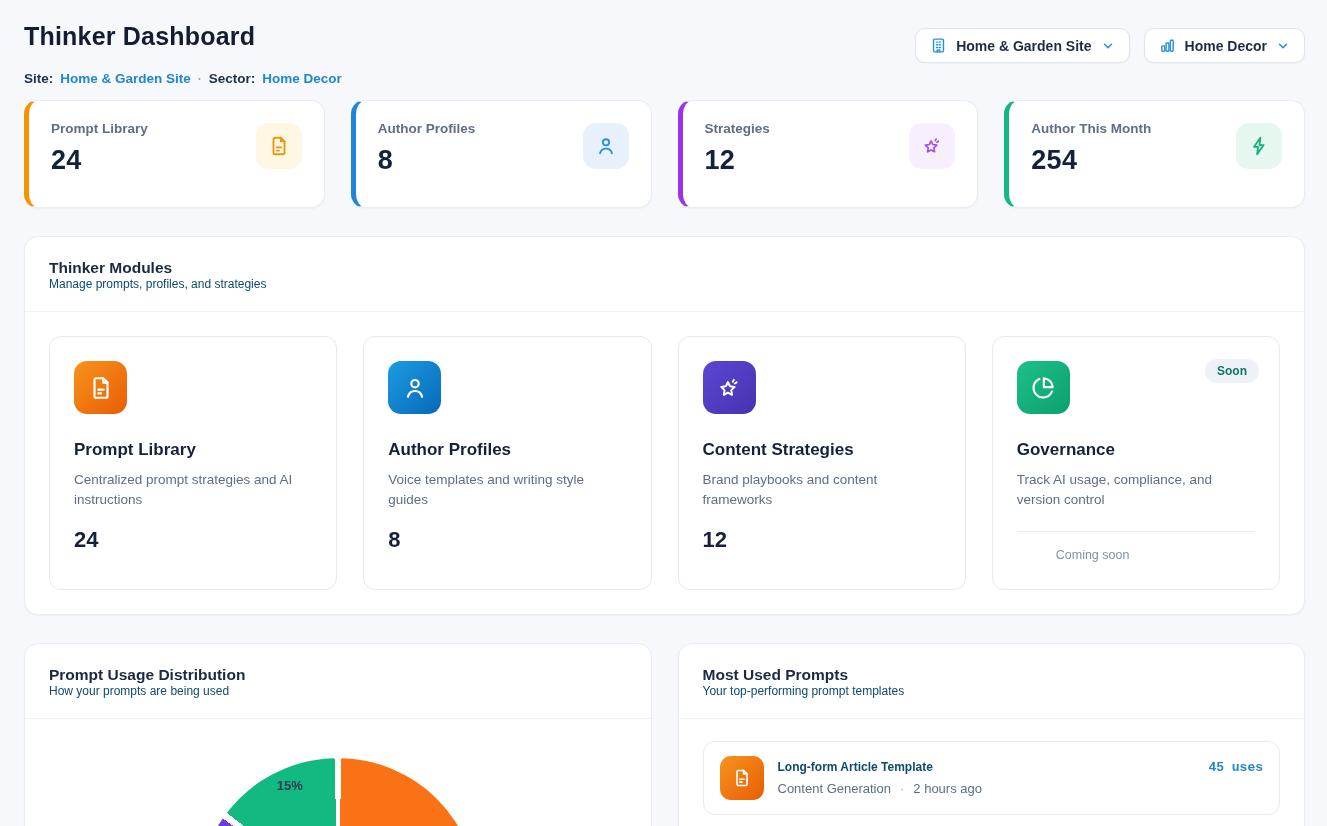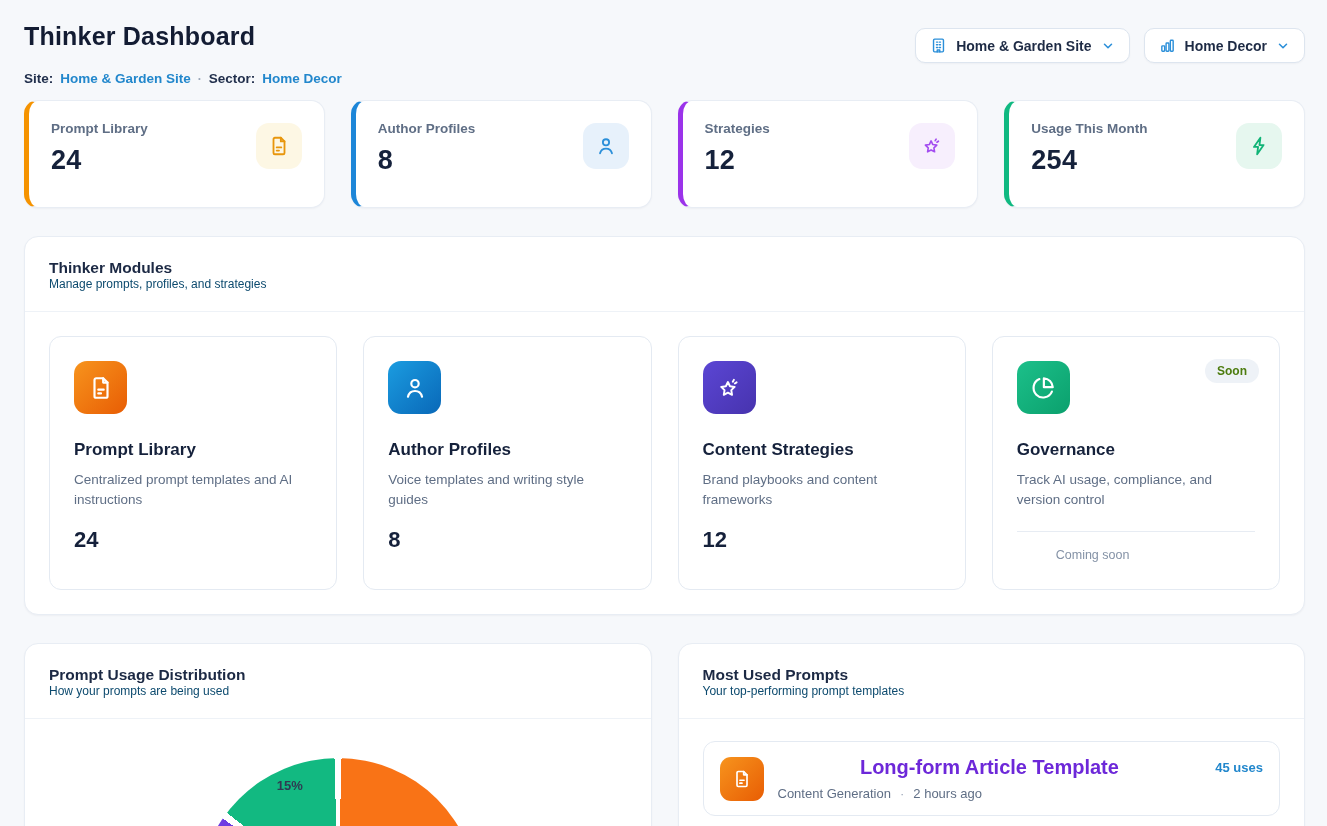--- a/index.html
+++ b/index.html
@@ -68,21 +68,21 @@
   .module-icon svg { width: 26px; height: 26px; }
   .mi-orange { background: linear-gradient(135deg, #f7941d, #e85d04); }
   .mi-blue   { background: linear-gradient(135deg, #1b9ce0, #0968b8); }
   .mi-purple { background: linear-gradient(135deg, #5b46d4, #4733ae); }
   .mi-green  { background: linear-gradient(135deg, #1cc08a, #0ba06d); }
   .module-title { font-size: 17px; font-weight: 800; color: #15213b; margin-top: 26px; }
   .module-desc { font-size: 13.5px; color: #5f6e85; line-height: 1.5; margin-top: 10px; }
   .module-count { font-size: 22px; font-weight: 800; color: #15213b; margin-top: 16px; }
   .soon-badge {
     position: absolute; top: 22px; right: 20px;
-    background: #eef2f7; color: #4d7c0f; font-size: 12px; font-weight: 700;
+    background: #eef2f7; color: #0f766e; font-size: 12px; font-weight: 700;
     border-radius: 999px; padding: 5px 12px;
   }
   .module-divider { border: none; border-top: 1px solid #e7ecf3; margin: 20px 0 0; }
   .module-footer { font-size: 12.5px; color: #8492a6; margin-top: 16px; margin-left: 39px; }
 
   
   .bottom-grid { display: grid; grid-template-columns: 1fr 1fr; gap: 26px; margin-top: 28px; }
   .bottom-card { margin-top: 0; height: 420px; }
   .chart-body { position: relative; height: 340px; }
   .donut { position: absolute; left: 50%; transform: translateX(-50%); top: 39px; width: 280px; height: 280px; border-radius: 50%; }
@@ -94,24 +94,24 @@
     border: 1px solid #e4eaf2; border-radius: 12px; padding: 14px 16px;
     background: #fff; cursor: pointer;
   }
   .prompt-icon {
     width: 44px; height: 44px; border-radius: 11px; color: #fff; flex: none;
     background: linear-gradient(135deg, #f7941d, #e85d04);
     display: flex; align-items: center; justify-content: center;
   }
   .prompt-icon svg { width: 20px; height: 20px; }
   .prompt-info { flex: 1; min-width: 0; }
-  .prompt-name { font-size: 20px; font-weight: 800; color: #6d28d9; text-align: center; }
+  .prompt-name { font-size: 12px; font-weight: 800; color: #0c4a6e; }
   .prompt-meta { display: flex; align-items: center; gap: 9px; font-size: 13px; color: #5f6e85; margin-top: 7px; }
   .prompt-meta .dot { color: #9aa6b8; }
-  .prompt-uses { font-size: 13px; font-weight: 800; color: #2287cc; align-self: flex-start; margin-top: 4px; }
+  .prompt-uses { font-size: 13px; font-weight: 800; color: #2287cc; align-self: flex-start; margin-top: 4px; font-family: Liberation Mono, monospace; }
 </style>
 </head>
 <body>
 
 <div class="page">
 
   <div class="header">
     <div>
       <div class="page-title">Thinker Dashboard</div>
       <div class="subline">
@@ -189,21 +189,21 @@
       </div>
       <div class="stat-iconbox ib-purple">
         <svg viewBox="0 0 24 24" fill="none" stroke="currentColor" stroke-width="1.8" stroke-linecap="round" stroke-linejoin="round">
             <path d="M11 6.5l1.9 3.9 4.3.6-3.1 3 .7 4.3-3.8-2-3.8 2 .7-4.3-3.1-3 4.3-.6z"></path>
             <path d="M16.5 4.5l-1 1.7M19 6.8l-1.6 1.1"></path>
           </svg>
       </div>
     </div>
     <div class="stat-card" style="border-left-color: rgb(16, 185, 129);">
       <div>
-        <div class="stat-label">Usage This Month</div>
+        <div class="stat-label">Author This Month</div>
         <div class="stat-value">254</div>
       </div>
       <div class="stat-iconbox ib-green">
         <svg viewBox="0 0 24 24" fill="none" stroke="currentColor" stroke-width="2" stroke-linecap="round" stroke-linejoin="round">
             <path d="M13.5 3L6.5 13h4.5l-1 8 7-10h-4.5z"></path>
           </svg>
       </div>
     </div>
   </div>
 
@@ -216,21 +216,21 @@
 
       <div class="module-card">
         <div class="module-icon mi-orange">
           <svg viewBox="0 0 24 24" fill="none" stroke="currentColor" stroke-width="2" stroke-linecap="round" stroke-linejoin="round">
               <path d="M14 3H7.5A1.5 1.5 0 0 0 6 4.5v15A1.5 1.5 0 0 0 7.5 21h9a1.5 1.5 0 0 0 1.5-1.5V7z"></path>
               <path d="M14 3v4h4"></path>
               <path d="M9.5 13.5h5M9.5 17h2.5"></path>
             </svg>
         </div>
         <div class="module-title">Prompt Library</div>
-        <div class="module-desc">Centralized prompt templates and AI instructions</div>
+        <div class="module-desc">Centralized prompt strategies and AI instructions</div>
         <div class="module-count">24</div>
       </div>
 
       <div class="module-card">
         <div class="module-icon mi-blue">
           <svg viewBox="0 0 24 24" fill="none" stroke="currentColor" stroke-width="2" stroke-linecap="round" stroke-linejoin="round">
               <circle cx="12" cy="8" r="3.4"></circle>
               <path d="M5.5 20c.9-3.5 3.5-5.2 6.5-5.2s5.6 1.7 6.5 5.2"></path>
             </svg>
         </div>

